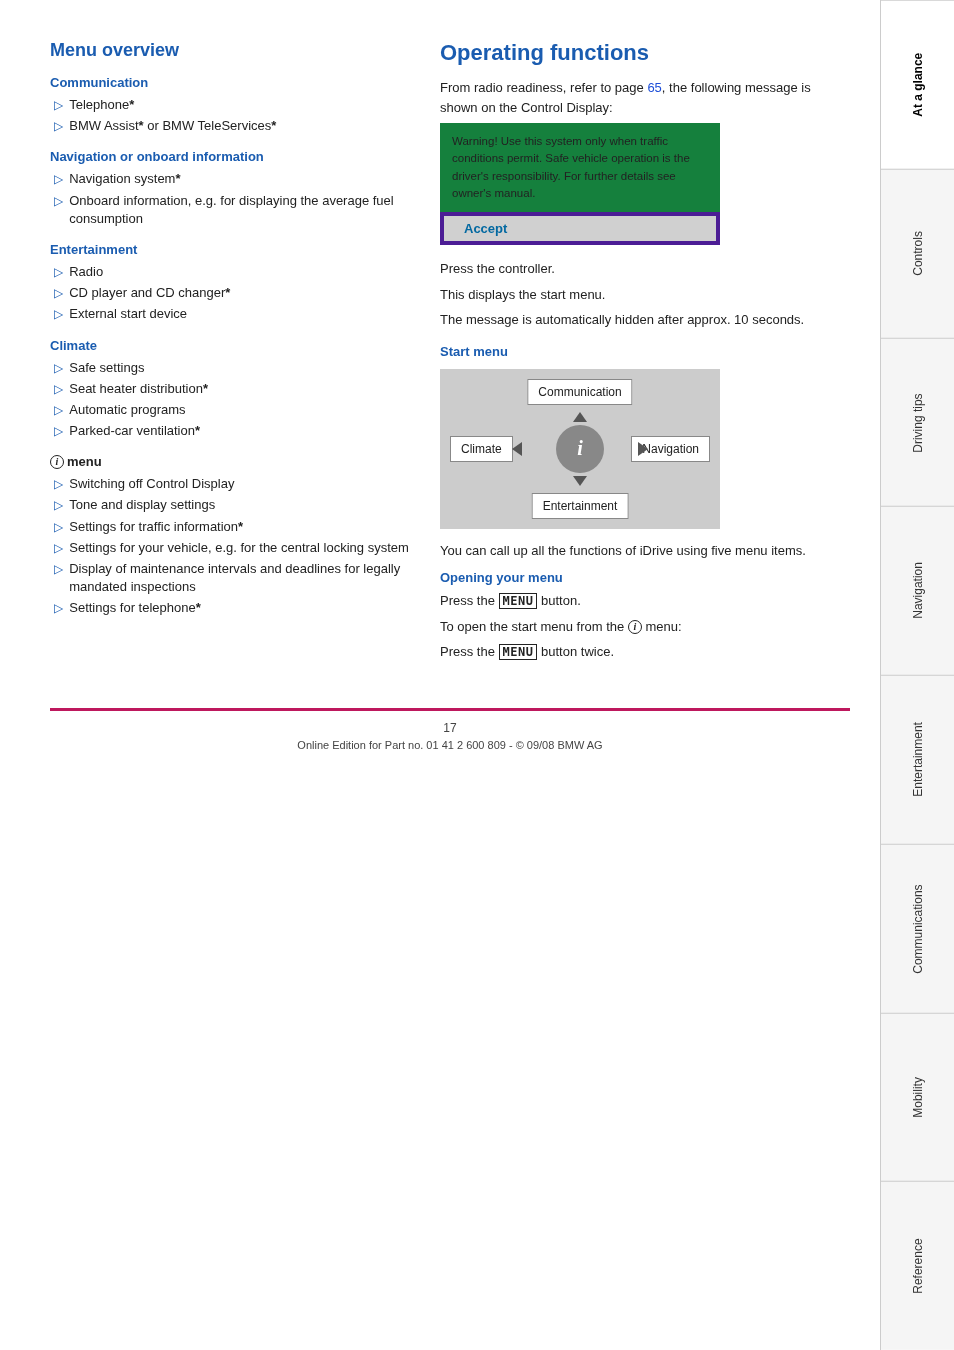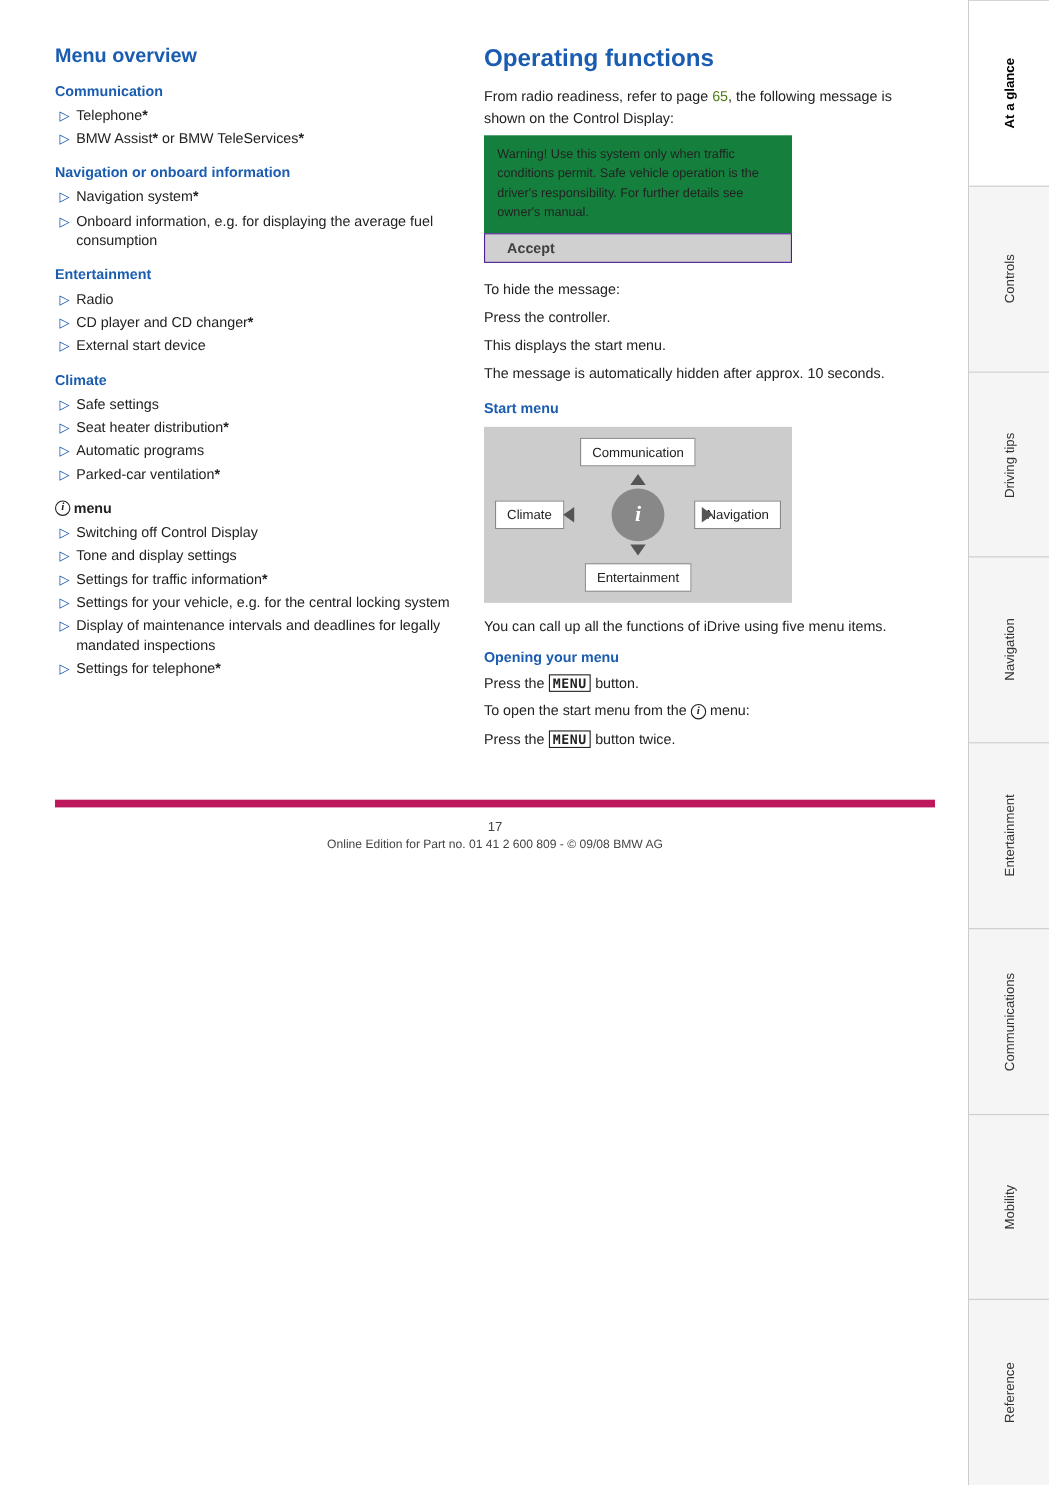--- a/index.html
+++ b/index.html
@@ -126,25 +126,25 @@
       padding: 10px 12px;
       font-size: 11.5px;
       line-height: 1.5;
       color: #222;
       margin-bottom: 0;
       max-width: 280px;
     }
     .accept-btn {
       display: block;
       background: #d0d0d0;
-      border: 1px solid #4c1d95;
+      border: 4px solid #4c1d95;
       padding: 5px 20px;
       font-size: 13px;
       font-weight: bold;
-      color: #404040;
+      color: #0369a1;
       margin-bottom: 14px;
       width: 280px;
       text-align: left;
       cursor: pointer;
     }
     .body-text {
       font-size: 13px;
       line-height: 1.5;
       margin-bottom: 6px;
       color: #222;
@@ -260,28 +260,28 @@
       border: 1px solid #222;
       padding: 0 3px;
       font-family: monospace;
     }
     .footer {
       text-align: center;
       font-size: 11px;
       color: #444;
       margin-top: 40px;
       padding-top: 10px;
-      border-top: 7px solid #be185d;
+      border-top: 3px solid #be185d;
     }
     .page-num {
       font-size: 12px;
       margin-bottom: 4px;
     }
     .link-blue {
-      color: #4d7c0f;
+      color: #1d4ed8;
     }
   </style>
 </head>
 <body>
 
 <div class="main-content">
   <div class="two-col">
 
     <div class="left-col">
       <h2 class="section-title">Menu overview</h2>
@@ -382,21 +382,20 @@
       <h2 class="operating-title">Operating functions</h2>
 
       <p class="body-text">From radio readiness, refer to page <span class="link-blue">65</span>, the following message is shown on the Control Display:</p>
 
       <div class="warning-box">
         <span>Warning! Use this system only when traffic conditions permit. Safe vehicle operation is the driver's responsibility. For further details see owner's manual.</span>
       </div>
 
       <div class="accept-btn">Accept</div>
 
-      <p class="body-text">To hide the message:</p>
       <p class="body-text">Press the controller.</p>
       <p class="body-text">This displays the start menu.</p>
       <p class="body-text">The message is automatically hidden after approx. 10 seconds.</p>
 
       <h3 class="start-menu-heading">Start menu</h3>
 
       <div class="start-menu-diagram">
         <div class="diagram-inner">
           <div class="menu-item-box top">Communication</div>
           <div class="menu-item-box left">Climate</div>

